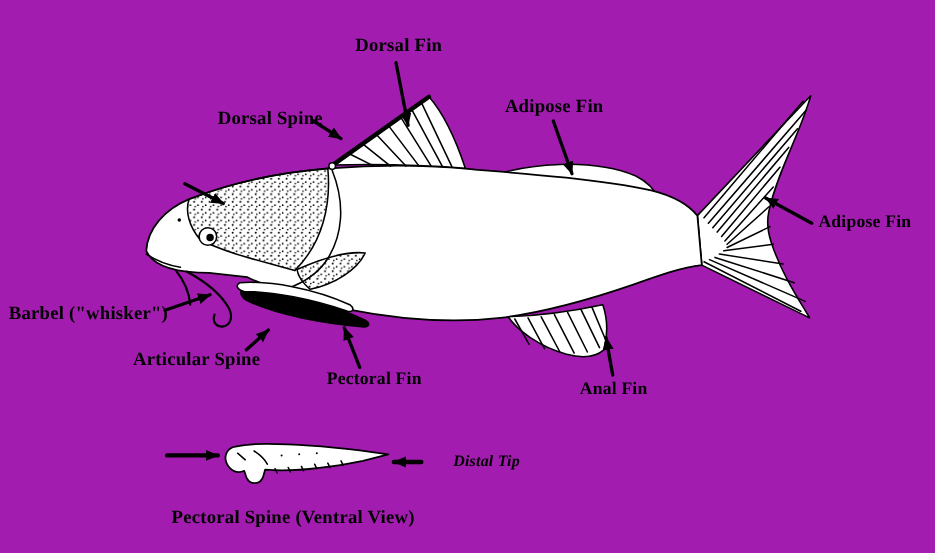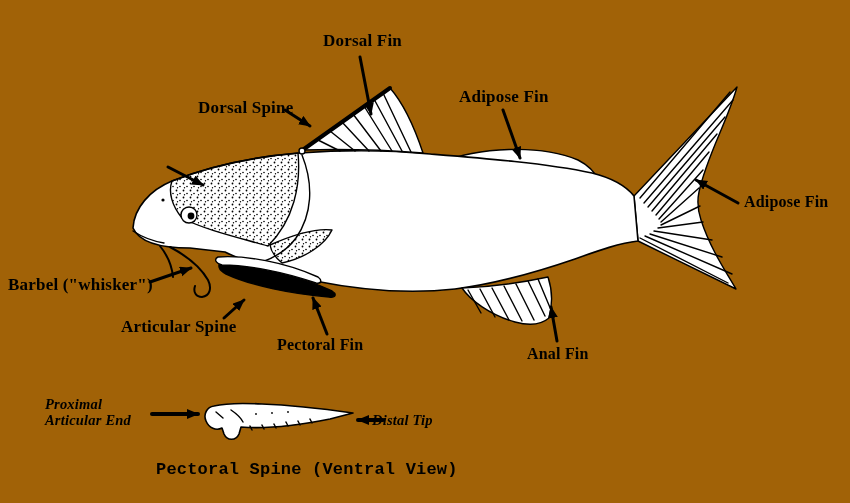--- a/index.html
+++ b/index.html
@@ -1,36 +1,36 @@
 <!DOCTYPE html>
 <html><head>
 <meta charset="utf-8">
 <style>
   html,body{margin:0;padding:0;background:#ffffff;}
   #figure{
     position:relative;
     width:850px;height:503px;
-    background:#a16207;
+    background:#a21caf;
     font-family:"Liberation Serif", serif;
     color:#000;
     overflow:hidden;
   }
   #art{position:absolute;left:0;top:0;}
   .lbl{
     position:absolute;
     font-weight:bold;
     white-space:nowrap;
     line-height:1.12;
     letter-spacing:.2px;
   }
   .lbl.big{font-size:17px;}
   .lbl.med{font-size:16px;}
   .lbl.small{font-size:17px;}
   .lbl.italic{font-style:italic;font-size:14.5px;white-space:pre-line;}
-  .caption{font-size:17px;font-weight:bold;font-family:Liberation Mono, monospace;}
+  .caption{font-size:17px;font-weight:bold;}
 </style>
 </head>
 <body>
 
 <div id="figure">
 
   <svg id="art" width="850" height="503" viewBox="0 0 850 503" fill="none" stroke="#000" stroke-width="1.4" stroke-linecap="round" stroke-linejoin="round">
     <defs>
       <marker id="ah" markerWidth="16" markerHeight="14" refX="11" refY="5" orient="auto" markerUnits="userSpaceOnUse">
         <path d="M0,0 L12,5 L0,10 Z" fill="#000" stroke="none"></path>
@@ -154,21 +154,19 @@
       <path d="M383 420 L358 420" stroke-width="4"></path>
     </g>
   </svg>
 
   <div class="lbl big" style="left:323px;top:31px;">Dorsal Fin</div>
   <div class="lbl small" style="left:198px;top:98px;">Dorsal Spine</div>
   <div class="lbl big" style="left:459px;top:87px;">Adipose Fin</div>
   <div class="lbl med" style="left:744px;top:193px;">Adipose Fin</div>
   <div class="lbl small" style="left:8px;top:275px;">Barbel ("whisker")</div>
   <div class="lbl small" style="left:121px;top:317px;">Articular Spine</div>
-  <div class="lbl med" style="left:277px;top:336px;">Pectoral Fin</div>
+  <div class="lbl med" style="left:297px;top:336px;">Pectoral Fin</div>
   <div class="lbl med" style="left:527px;top:345px;">Anal Fin</div>
 
-  <div class="lbl italic" style="left:45px;top:396px;">Proximal
-Articular End</div>
-  <div class="lbl italic" style="left:372px;top:412px;">Distal Tip</div>
+  <div class="lbl italic" style="left:412px;top:412px;">Distal Tip</div>
   <div class="lbl caption" style="left:156px;top:460px;">Pectoral Spine (Ventral View)</div>
 
 </div>
 
 </body></html>

